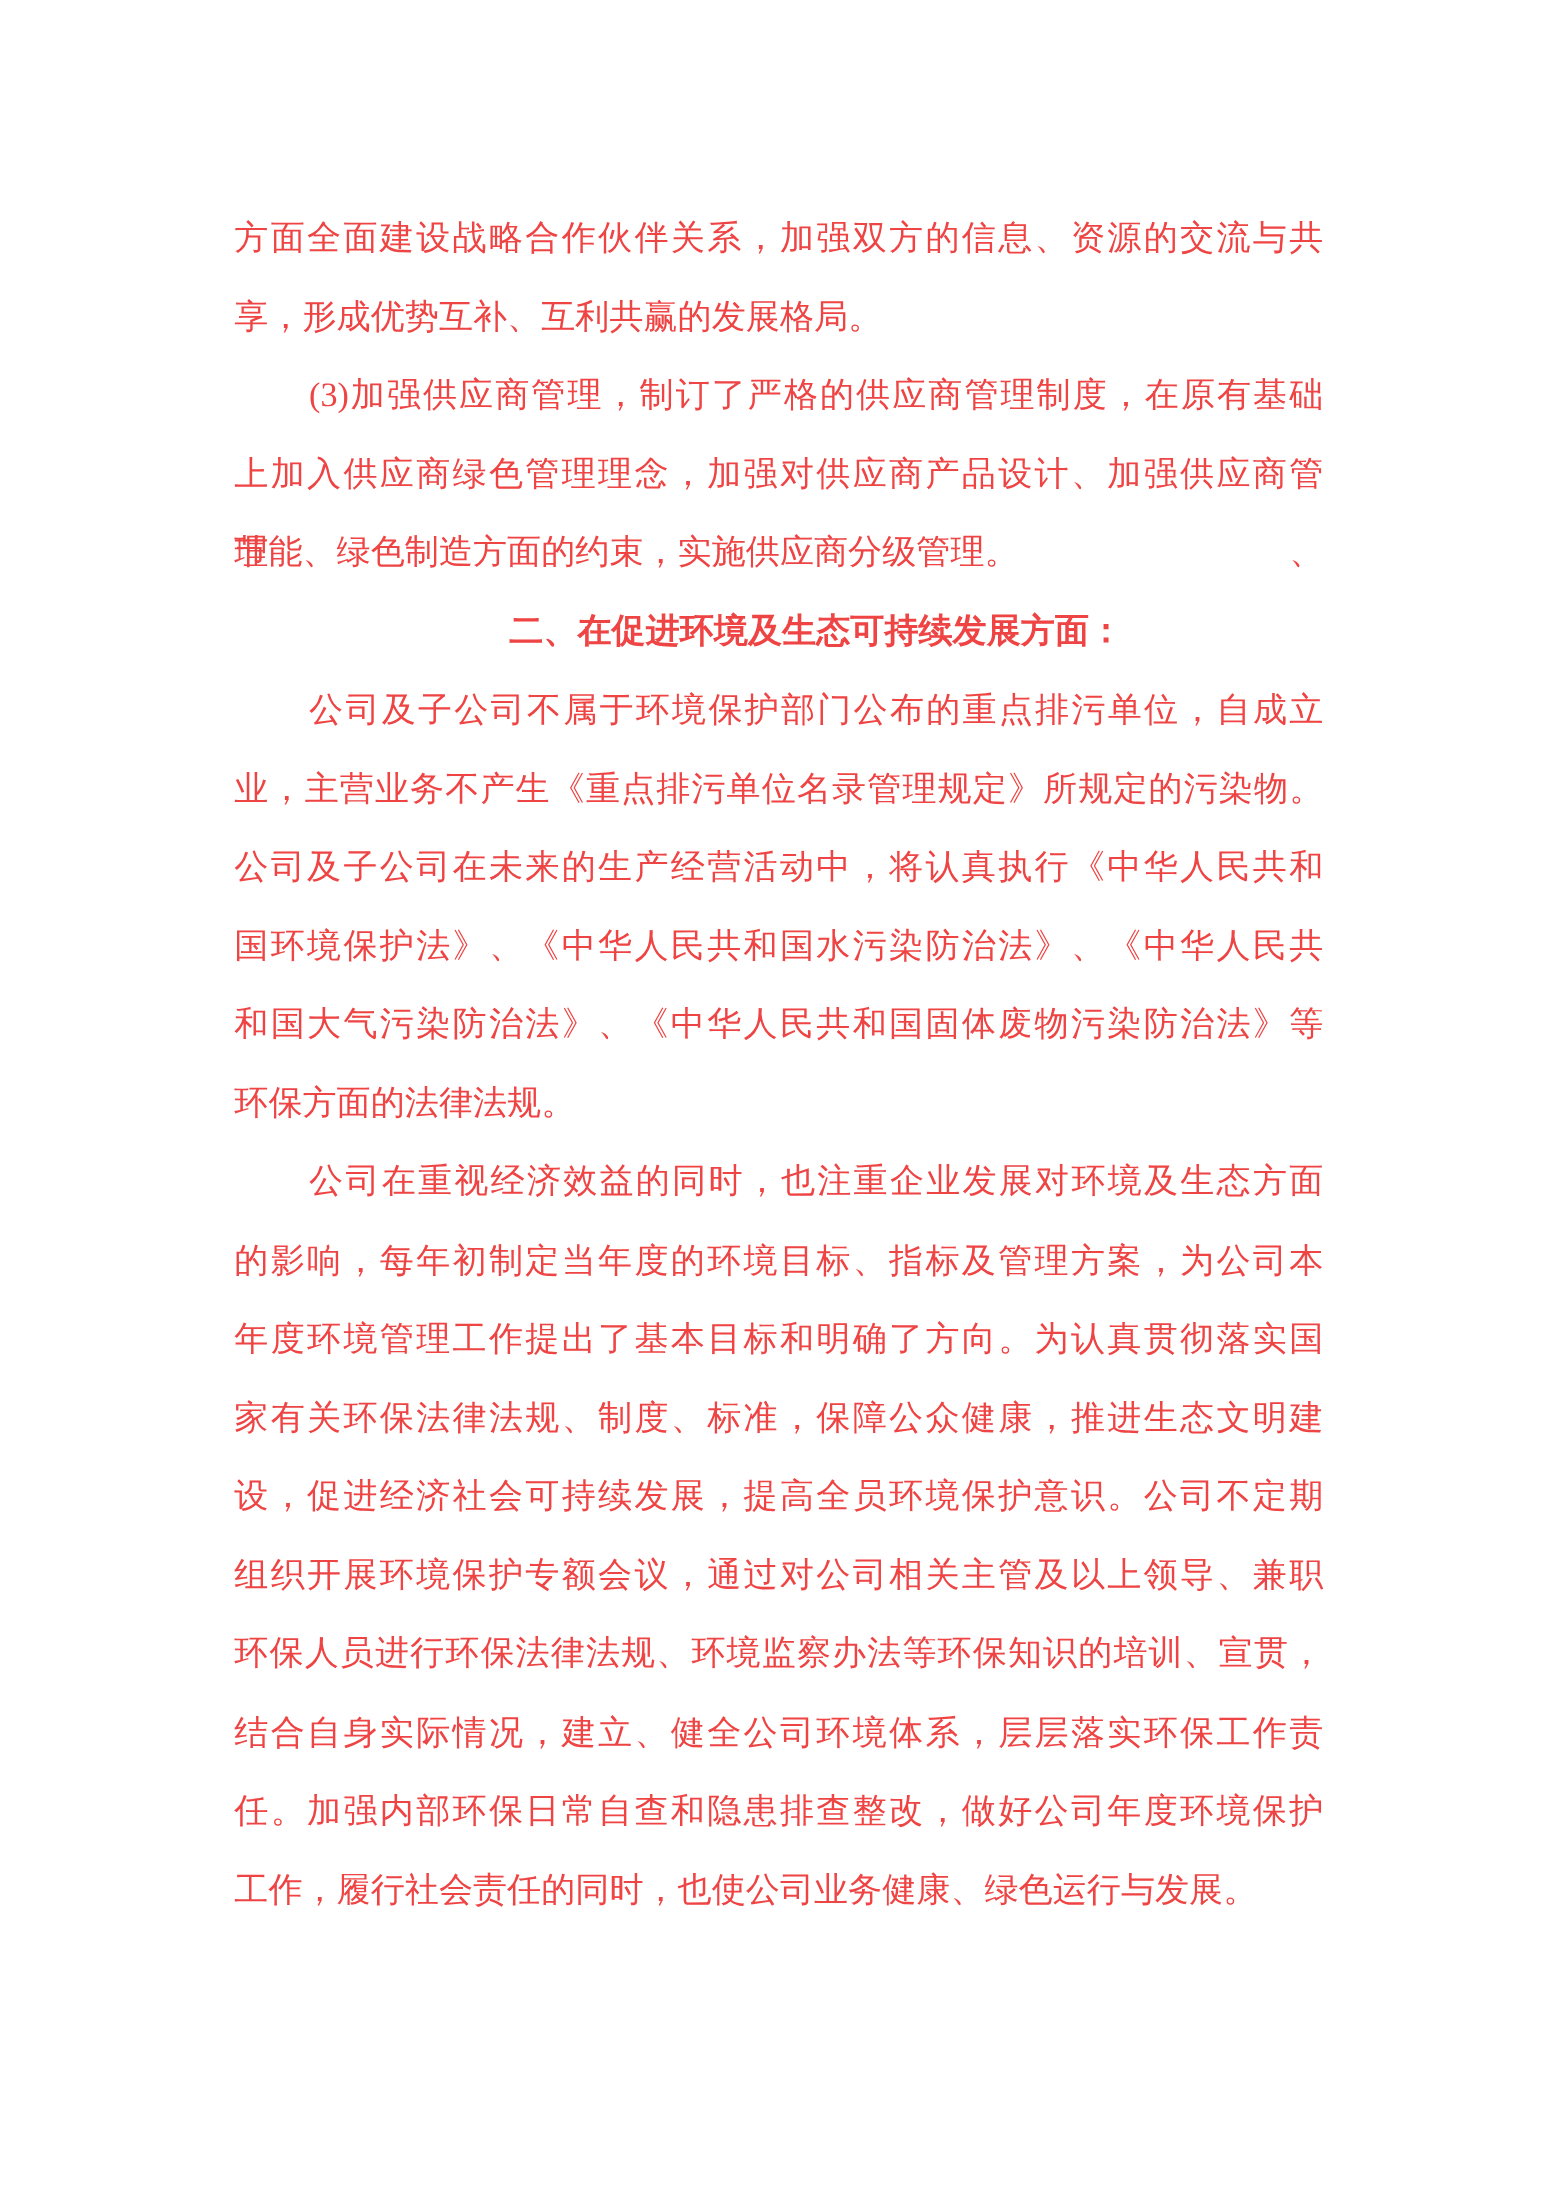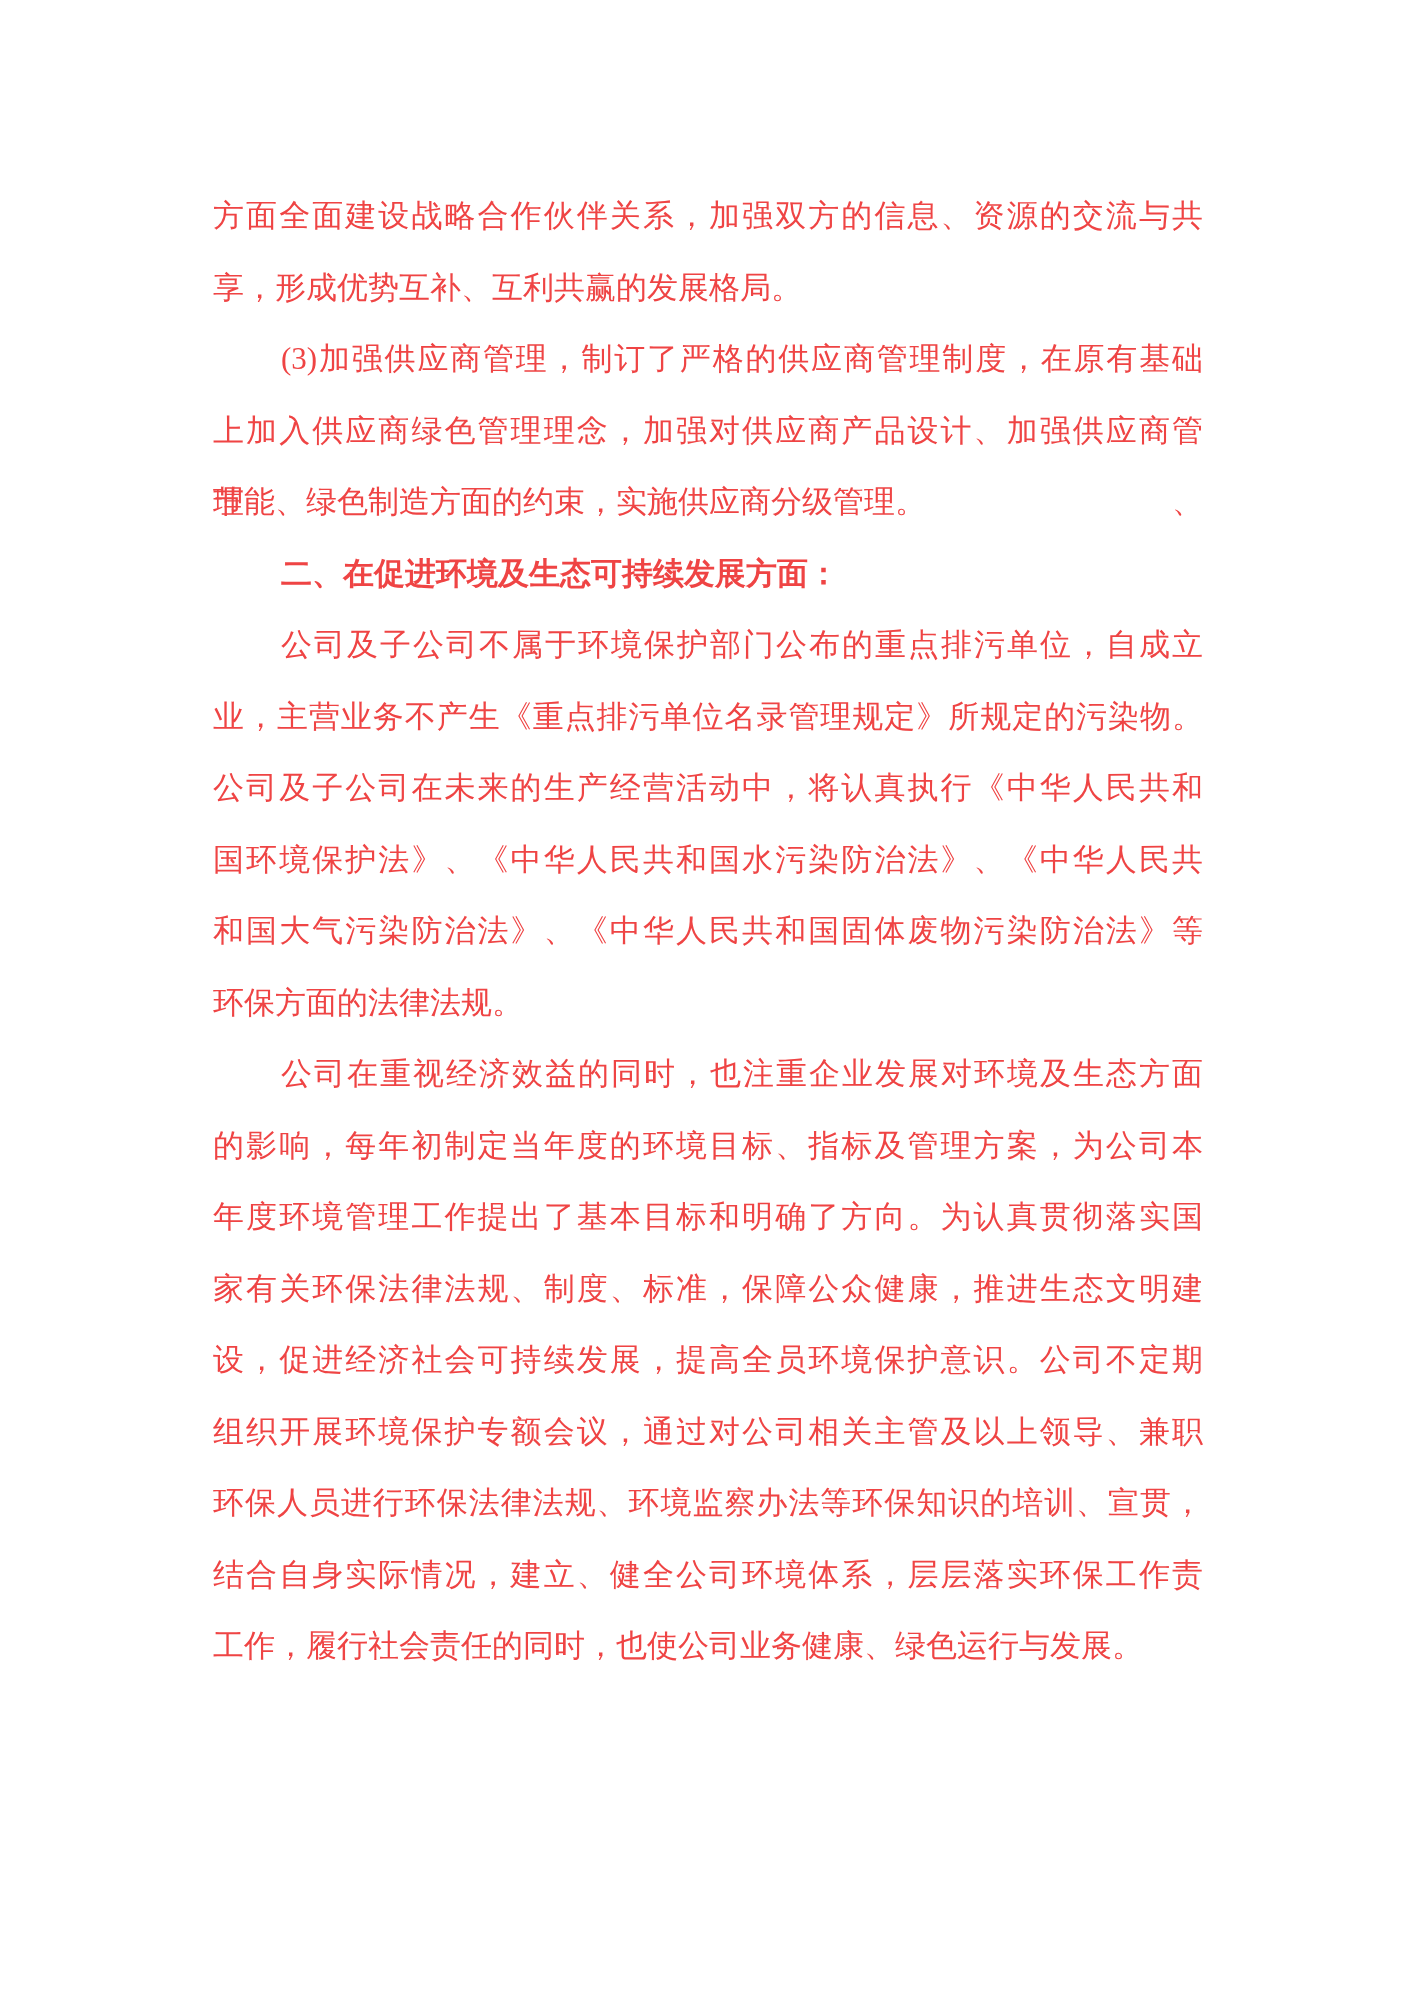--- a/index.html
+++ b/index.html
@@ -31,20 +31,21 @@
   .line.justify {
     text-align: justify;
     text-align-last: justify;
     text-justify: inter-character;
   }
   .line.indent {
     padding-left: 68px;
   }
   .line.bold {
     font-weight: bold;
+    text-align: center;
   }
 </style>
 </head>
 <body>
 
 <div class="page">
   <div class="doc">
       <div class="line justify">方面全面建设战略合作伙伴关系，加强双方的信息、资源的交流与共</div>
       <div class="line">享，形成优势互补、互利共赢的发展格局。</div>
       <div class="line justify indent">(3)加强供应商管理，制订了严格的供应商管理制度，在原有基础</div>
@@ -58,15 +59,16 @@
       <div class="line justify">和国大气污染防治法》、《中华人民共和国固体废物污染防治法》等</div>
       <div class="line">环保方面的法律法规。</div>
       <div class="line justify indent">公司在重视经济效益的同时，也注重企业发展对环境及生态方面</div>
       <div class="line justify">的影响，每年初制定当年度的环境目标、指标及管理方案，为公司本</div>
       <div class="line justify">年度环境管理工作提出了基本目标和明确了方向。为认真贯彻落实国</div>
       <div class="line justify">家有关环保法律法规、制度、标准，保障公众健康，推进生态文明建</div>
       <div class="line justify">设，促进经济社会可持续发展，提高全员环境保护意识。公司不定期</div>
       <div class="line justify">组织开展环境保护专额会议，通过对公司相关主管及以上领导、兼职</div>
       <div class="line justify">环保人员进行环保法律法规、环境监察办法等环保知识的培训、宣贯，</div>
       <div class="line justify">结合自身实际情况，建立、健全公司环境体系，层层落实环保工作责</div>
+      <div class="line justify">任。加强内部环保日常自查和隐患排查整改，做好公司年度环境保护</div>
       <div class="line">工作，履行社会责任的同时，也使公司业务健康、绿色运行与发展。</div>
     </div>
 </div>
 
 </body></html>

